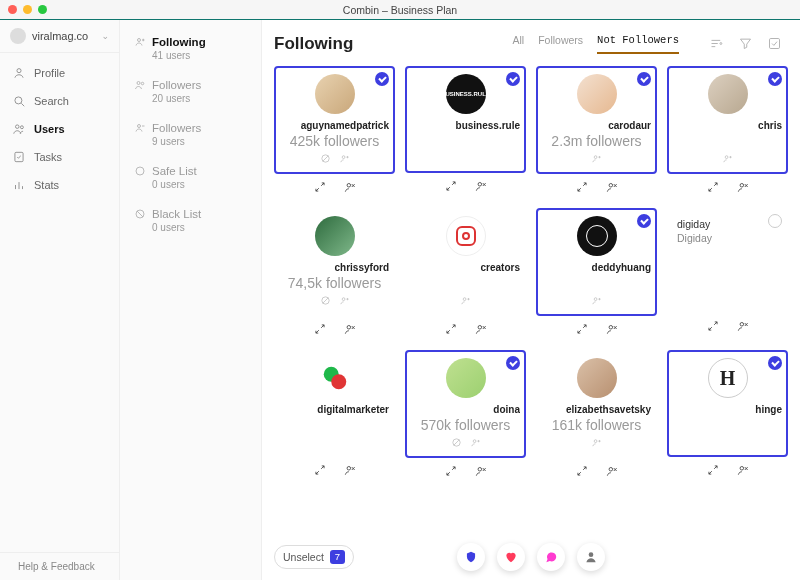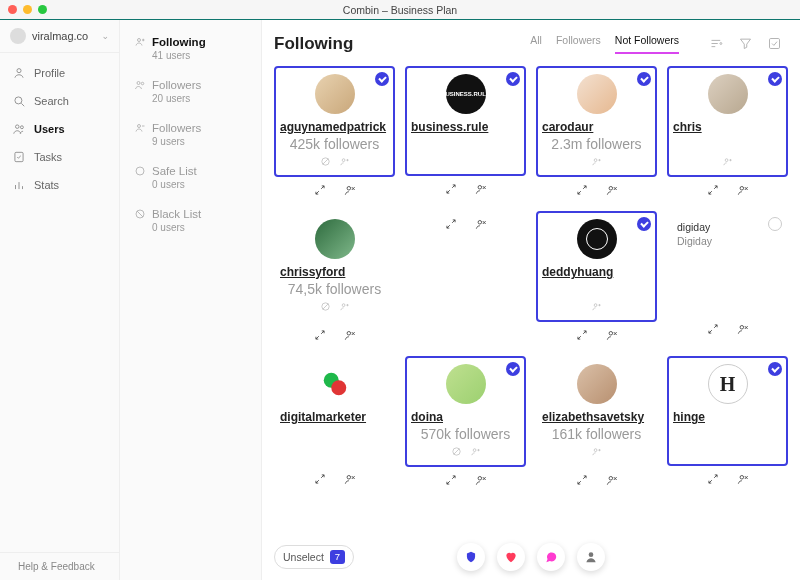--- a/index.html
+++ b/index.html
@@ -33,38 +33,38 @@
   .sec-title { font-size: 11.5px; font-weight: 600; color: #333; }
   .sec-sub { font-size: 10px; color: #9a9a9a; margin-left: 18px; margin-top: 2px; }
   .sec-item.active .sec-title { color: #111; }
   .sec-item.inactive .sec-title { color: #9a9a9a; font-weight: 500; }
 
   .main { flex: 1; background: #fff; display: flex; flex-direction: column; overflow: hidden; }
   .main-header { display: flex; align-items: center; padding: 14px 18px 4px 12px; gap: 12px; }
   .main-title { font-size: 17px; font-weight: 700; flex: 1; }
   .tabs { display: flex; gap: 14px; font-size: 10.5px; color: #9a9a9a; }
   .tab { padding-bottom: 6px; cursor: pointer; }
-  .tab.active { color: #111; border-bottom: 2px solid #d946ef; }
+  .tab.active { color: #111; border-bottom: 2px solid #a16207; font-family: Liberation Mono, monospace; }
   .header-tools { display: flex; gap: 14px; color: #aaa; margin-left: 18px; }
   .header-tools svg { width: 15px; height: 15px; stroke: currentColor; fill: none; stroke-width: 1.4; }
 
   .grid-wrap { flex: 1; overflow-y: auto; padding: 8px 12px 0 12px; }
   .grid { display: grid; grid-template-columns: repeat(4, 1fr); gap: 10px; }
   .cell { display: flex; flex-direction: column; }
   .card { border: 2px solid transparent; border-radius: 4px; padding: 6px 4px; position: relative; background: #fff; }
   .card.selected { border-color: #3d3ee0; }
   .checkwrap { position: absolute; top: 4px; right: 4px; width: 14px; height: 14px; }
   .check { width: 14px; height: 14px; border-radius: 50%; background: #3d3ee0; display: flex; align-items: center; justify-content: center; }
   .check::after { content: ""; width: 5px; height: 3px; border: 2px solid #fff; border-top: none; border-right: none; transform: rotate(-45deg); margin-top: -2px; }
   .check.empty { background: transparent; border: 1px solid #ccc; }
   .check.empty::after { display: none; }
   .avatar { width: 40px; height: 40px; border-radius: 50%; background: linear-gradient(135deg,#e8c79c,#9ec7e8); margin: 0 auto; }
   .avatar.dark { background: #111; }
   .avatar.h { background:#fff; border:1px solid #ccc; display:flex;align-items:center;justify-content:center; font-weight:700; font-size:20px; font-family: serif;}
-  .uname { font-size: 12px; font-weight: 700; text-align: left; margin-top: 6px; white-space: nowrap; overflow: hidden; text-overflow: ellipsis; text-decoration: underline; }
+  .uname { font-size: 10px; font-weight: 700; text-align: right; margin-top: 6px; white-space: nowrap; overflow: hidden; text-overflow: ellipsis; }
   .ustat { font-size: 14px; color: #9a9a9a; text-align: center; margin-top: 2px; }
   .uicons { display: flex; justify-content: center; gap: 8px; margin-top: 4px; color: #bbb; }
   .uicons svg { width: 11px; height: 11px; stroke: currentColor; fill: none; stroke-width: 1.6; }
   .card-actions { display: flex; justify-content: center; gap: 16px; margin: 6px 0 2px 0; color: #444; }
   .card-actions svg { width: 14px; height: 14px; stroke: currentColor; fill: none; stroke-width: 1.5; }
 
   .specialcard .topline { display:flex; align-items:flex-start; justify-content:space-between; padding: 2px 2px 0 4px;}
   .specialcard .names { font-size: 10.5px; color:#333; line-height: 1.3; }
 
   .bottombar { position: relative; height: 46px; display: flex; align-items: center; padding: 0 12px; }
@@ -391,20 +391,37 @@
                   </svg></span>
                 <span><svg viewBox="0 0 24 24">
                     <circle cx="10" cy="9" r="3"></circle>
                     <path d="M4 20c1-4 4-5 6-5"></path>
                     <line x1="15" y1="7" x2="20" y2="12"></line>
                     <line x1="20" y1="7" x2="15" y2="12"></line>
                   </svg></span>
               </div>
             </div>
             <div class="cell">
+              <div class="card">
+                <div class="checkwrap"></div>
+                <div class="avatar" style="background:#fff;border:1px solid #eee;display:flex;align-items:center;justify-content:center;">
+                  <div style="width:20px;height:20px;border:2px solid #d33;border-radius:6px;position:relative;">
+                    <div style="width:8px;height:8px;border:2px solid #d33;border-radius:50%;position:absolute;top:4px;left:4px;"></div>
+                  </div>
+                </div>
+                <div class="uname">creators</div>
+                <div class="ustat">&nbsp;</div>
+                <div class="uicons">
+                  <span><svg viewBox="0 0 24 24">
+                      <circle cx="10" cy="9" r="3"></circle>
+                      <path d="M4 20c1-4 4-5 6-5"></path>
+                      <path d="M16 9h5M18.5 6.5v5"></path>
+                    </svg></span>
+                </div>
+              </div>
               <div class="card-actions">
                 <span><svg viewBox="0 0 24 24">
                     <path d="M5 19L10 14M5 19v-4M5 19h4"></path>
                     <path d="M19 5L14 10M19 5v4M19 5h-4"></path>
                   </svg></span>
                 <span><svg viewBox="0 0 24 24">
                     <circle cx="10" cy="9" r="3"></circle>
                     <path d="M4 20c1-4 4-5 6-5"></path>
                     <line x1="15" y1="7" x2="20" y2="12"></line>
                     <line x1="20" y1="7" x2="15" y2="12"></line>

